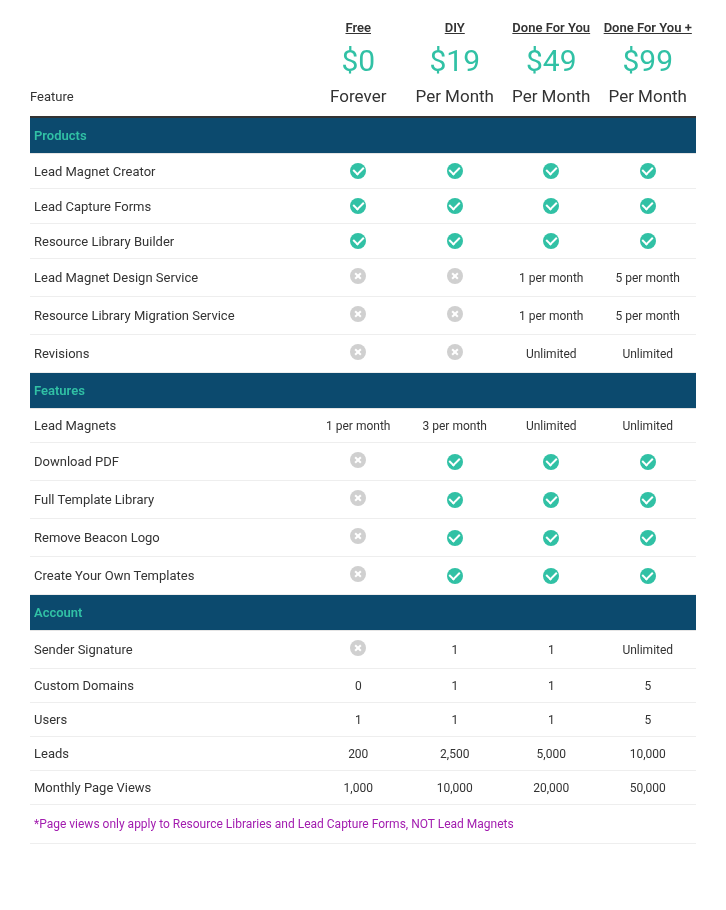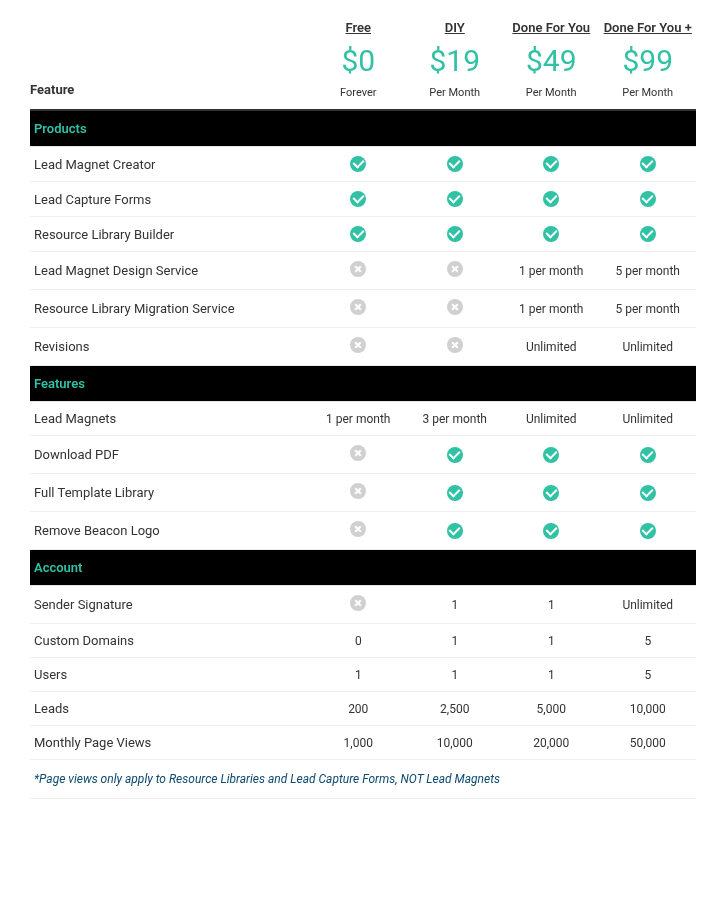--- a/index.html
+++ b/index.html
@@ -14,28 +14,28 @@
     .header-row {
       display: grid;
       grid-template-columns: 280px 1fr 1fr 1fr 1fr;
       align-items: end;
       padding-bottom: 10px;
       border-bottom: 2px solid #333;
     }
     .plan-header { text-align: center; }
     .plan-name { font-size: 13px; font-weight: 600; color: #333; margin-bottom: 8px; text-decoration: underline; }
     .plan-price { font-size: 30px; font-weight: 400; color: #31c1a5; margin-bottom: 8px; }
-    .plan-period { font-size: 11px; color: #333; }
-    .feature-heading { font-size: 13px; font-weight: 700; color: #333; align-self: end; padding-bottom: 2px; }
+    .plan-period { font-size: 17px; color: #333; }
+    .feature-heading { font-size: 13px; font-weight: 400; color: #333; align-self: end; padding-bottom: 2px; }
     .section-header {
       font-size: 13px;
       font-weight: 600;
       color: #31c1a5;
       padding: 10px 0;
-      background: #000000;
+      background: #0c4a6e;
       padding-left: 4px;
       border-bottom: 1px solid #e5e5e5;
     }
     .row {
       display: grid;
       grid-template-columns: 280px 1fr 1fr 1fr 1fr;
       align-items: center;
       padding: 9px 0;
       border-bottom: 1px solid #eee;
       font-size: 13px;
@@ -74,25 +74,24 @@
       content: "";
       position: absolute;
       width: 8px;
       height: 2px;
       background: #fff;
     }
     .cross-icon::before { transform: rotate(45deg); }
     .cross-icon::after { transform: rotate(-45deg); }
     .footnote {
       font-size: 12px;
-      color: #0c4a6e;
+      color: #a21caf;
       padding: 12px 0;
       border-bottom: 1px solid #eee;
       padding-left: 4px;
-      font-style: italic;
     }
   </style>
 </head>
 <body>
 
 <div class="table">
 
   <div class="header-row">
     <div class="feature-heading">Feature</div>
     <div class="plan-header">
@@ -178,20 +177,27 @@
       </div>
       <div class="row">
         <div class="row-label">Full Template Library</div>
         <div class="cell"><span class="cross-icon"></span></div>
         <div class="cell"><span class="check-icon"></span></div>
         <div class="cell"><span class="check-icon"></span></div>
         <div class="cell"><span class="check-icon"></span></div>
       </div>
       <div class="row">
         <div class="row-label">Remove Beacon Logo</div>
+        <div class="cell"><span class="cross-icon"></span></div>
+        <div class="cell"><span class="check-icon"></span></div>
+        <div class="cell"><span class="check-icon"></span></div>
+        <div class="cell"><span class="check-icon"></span></div>
+      </div>
+      <div class="row">
+        <div class="row-label">Create Your Own Templates</div>
         <div class="cell"><span class="cross-icon"></span></div>
         <div class="cell"><span class="check-icon"></span></div>
         <div class="cell"><span class="check-icon"></span></div>
         <div class="cell"><span class="check-icon"></span></div>
       </div>
       <div class="section-header">Account</div>
       <div class="row">
         <div class="row-label">Sender Signature</div>
         <div class="cell"><span class="cross-icon"></span></div>
         <div class="cell">1</div>

